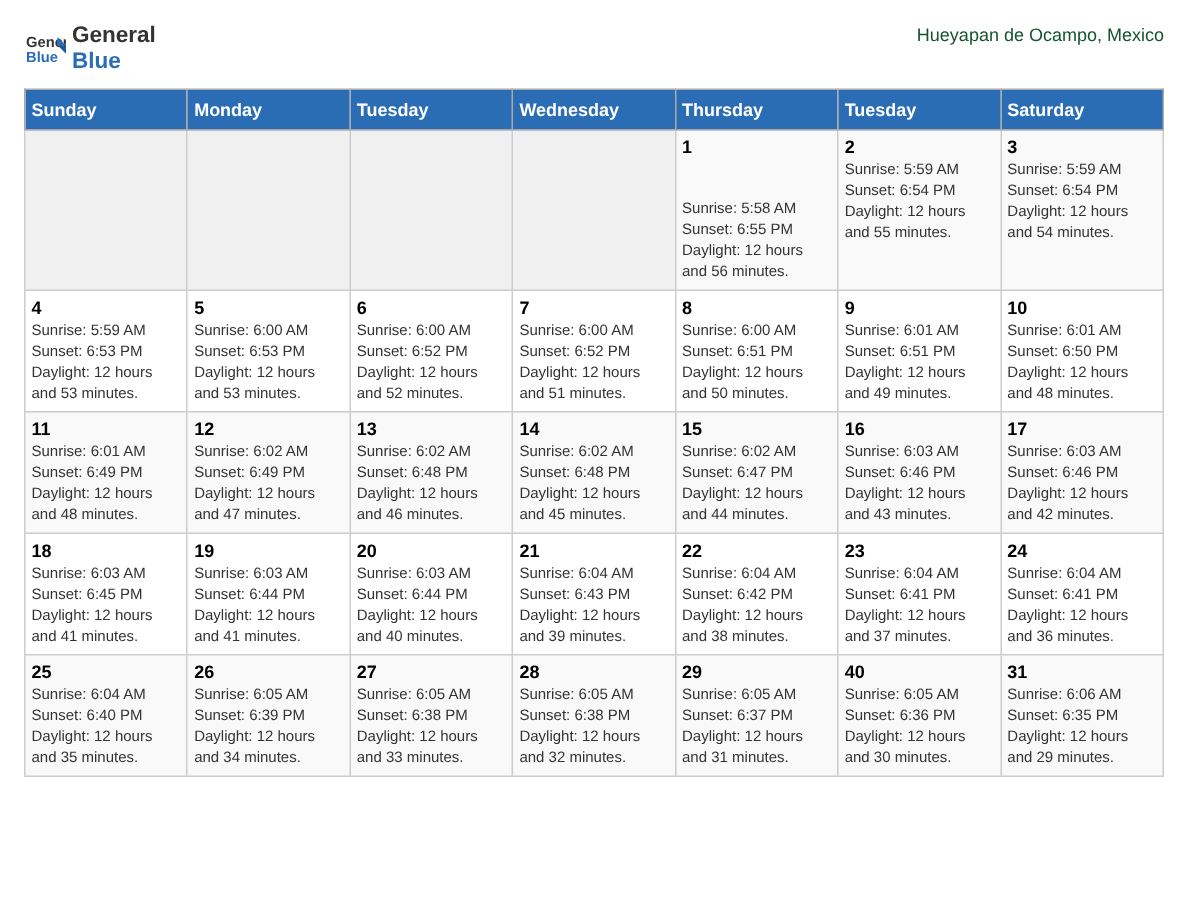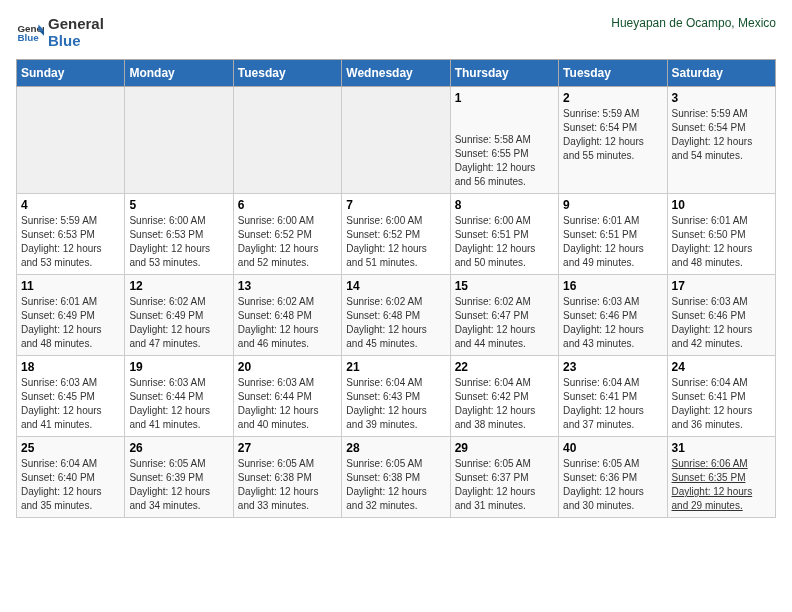--- a/index.html
+++ b/index.html
@@ -308,20 +308,20 @@
         </td>
         <td>
           <div class="day-num">40</div>
           <div class="day-info" style="white-space: pre-line;">Sunrise: 6:05 AM
 Sunset: 6:36 PM
 Daylight: 12 hours
 and 30 minutes.</div>
         </td>
         <td>
           <div class="day-num">31</div>
-          <div class="day-info" style="white-space: pre-line; text-decoration: underline;">Sunrise: 6:06 AM
+          <div class="day-info" style="white-space: pre-line;">Sunrise: 6:06 AM
 Sunset: 6:35 PM
 Daylight: 12 hours
 and 29 minutes.</div>
         </td>
       </tr>
     </tbody>
 </table>
 
 </body></html>

